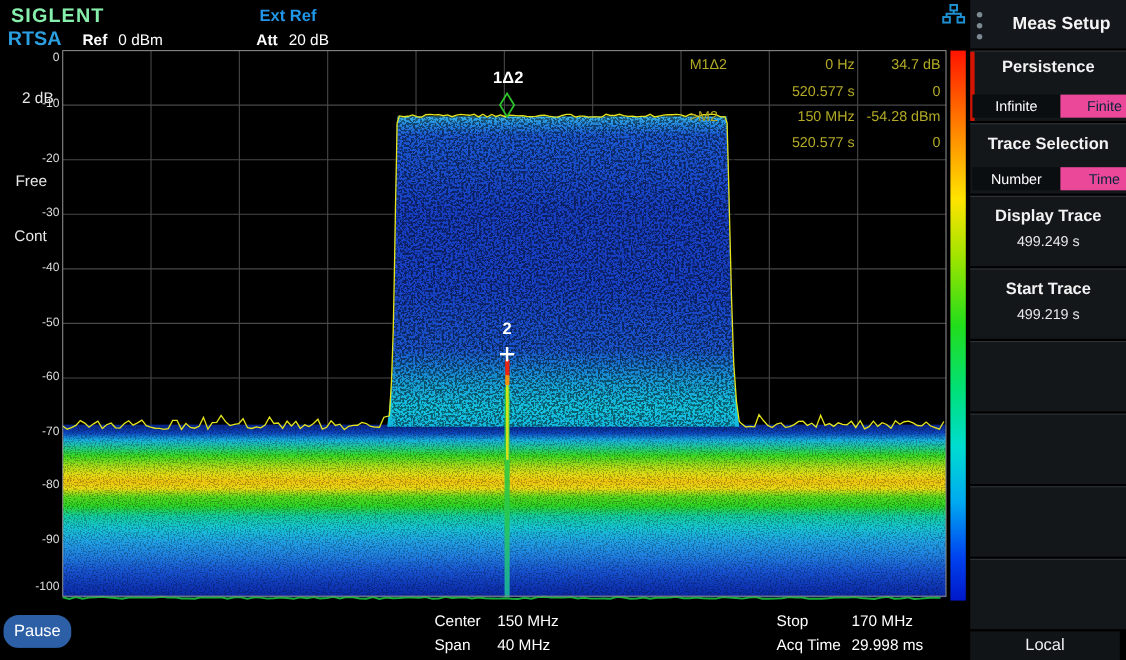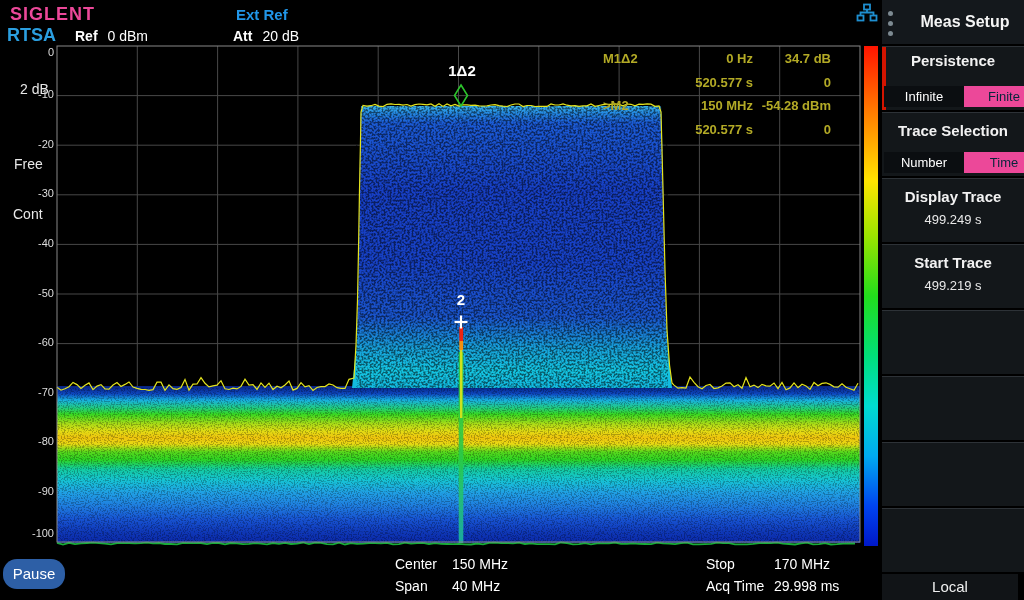--- a/index.html
+++ b/index.html
@@ -1,29 +1,29 @@
 <!DOCTYPE html>
 <html><head>
 <meta charset="utf-8">
 <style>
   html,body{margin:0;padding:0;background:#000;}
   #screen{position:relative;width:1024px;height:600px;background:#000;overflow:hidden;
     font-family:"Liberation Sans",sans-serif;color:#eee;}
   .abs{position:absolute;}
   
-  .brand{left:10px;top:4px;font-size:18px;font-weight:bold;color:#ec4899;letter-spacing:1px;}
+  .brand{left:10px;top:4px;font-size:18px;font-weight:bold;color:#86efac;letter-spacing:1px;}
   .extref{left:236px;top:6px;font-size:15px;font-weight:bold;color:#2196e8;}
   .mode{left:7px;top:25px;font-size:18px;font-weight:bold;color:#2b9fe0;}
   .kv{display:flex;gap:10px;font-size:14px;color:#fff;}
   .kv .k{font-weight:bold;}
   
   .sidelab{font-size:14px;color:#e8e8e8;}
   .ytick{position:absolute;width:50px;text-align:right;font-size:11px;color:#ddd;}
   
-  #mtable{left:534px;top:47px;width:300px;font-weight:bold;}
+  #mtable{left:558px;top:47px;width:300px;}
   .mrow{display:grid;grid-template-columns:62px 82px 78px 77px;height:23.5px;line-height:23.5px;
     font-size:13px;color:#b3aa26;}
   .mrow .c1{text-align:left;padding-left:7px;}
   .mrow .c2{text-align:right;padding-right:3px;}
   .mrow .c3{text-align:right;padding-right:2px;}
   .mlabel{position:absolute;color:#fff;font-weight:bold;font-size:15px;text-align:center;}
   
   #panel{left:882px;top:0;width:142px;height:600px;background:#000;}
   .phead{position:absolute;left:0;top:0;width:142px;height:44px;background:#14181c;}
   .phead .t{text-align:center;line-height:44px;font-size:16px;font-weight:bold;color:#f5f5f5;padding-left:24px;}

